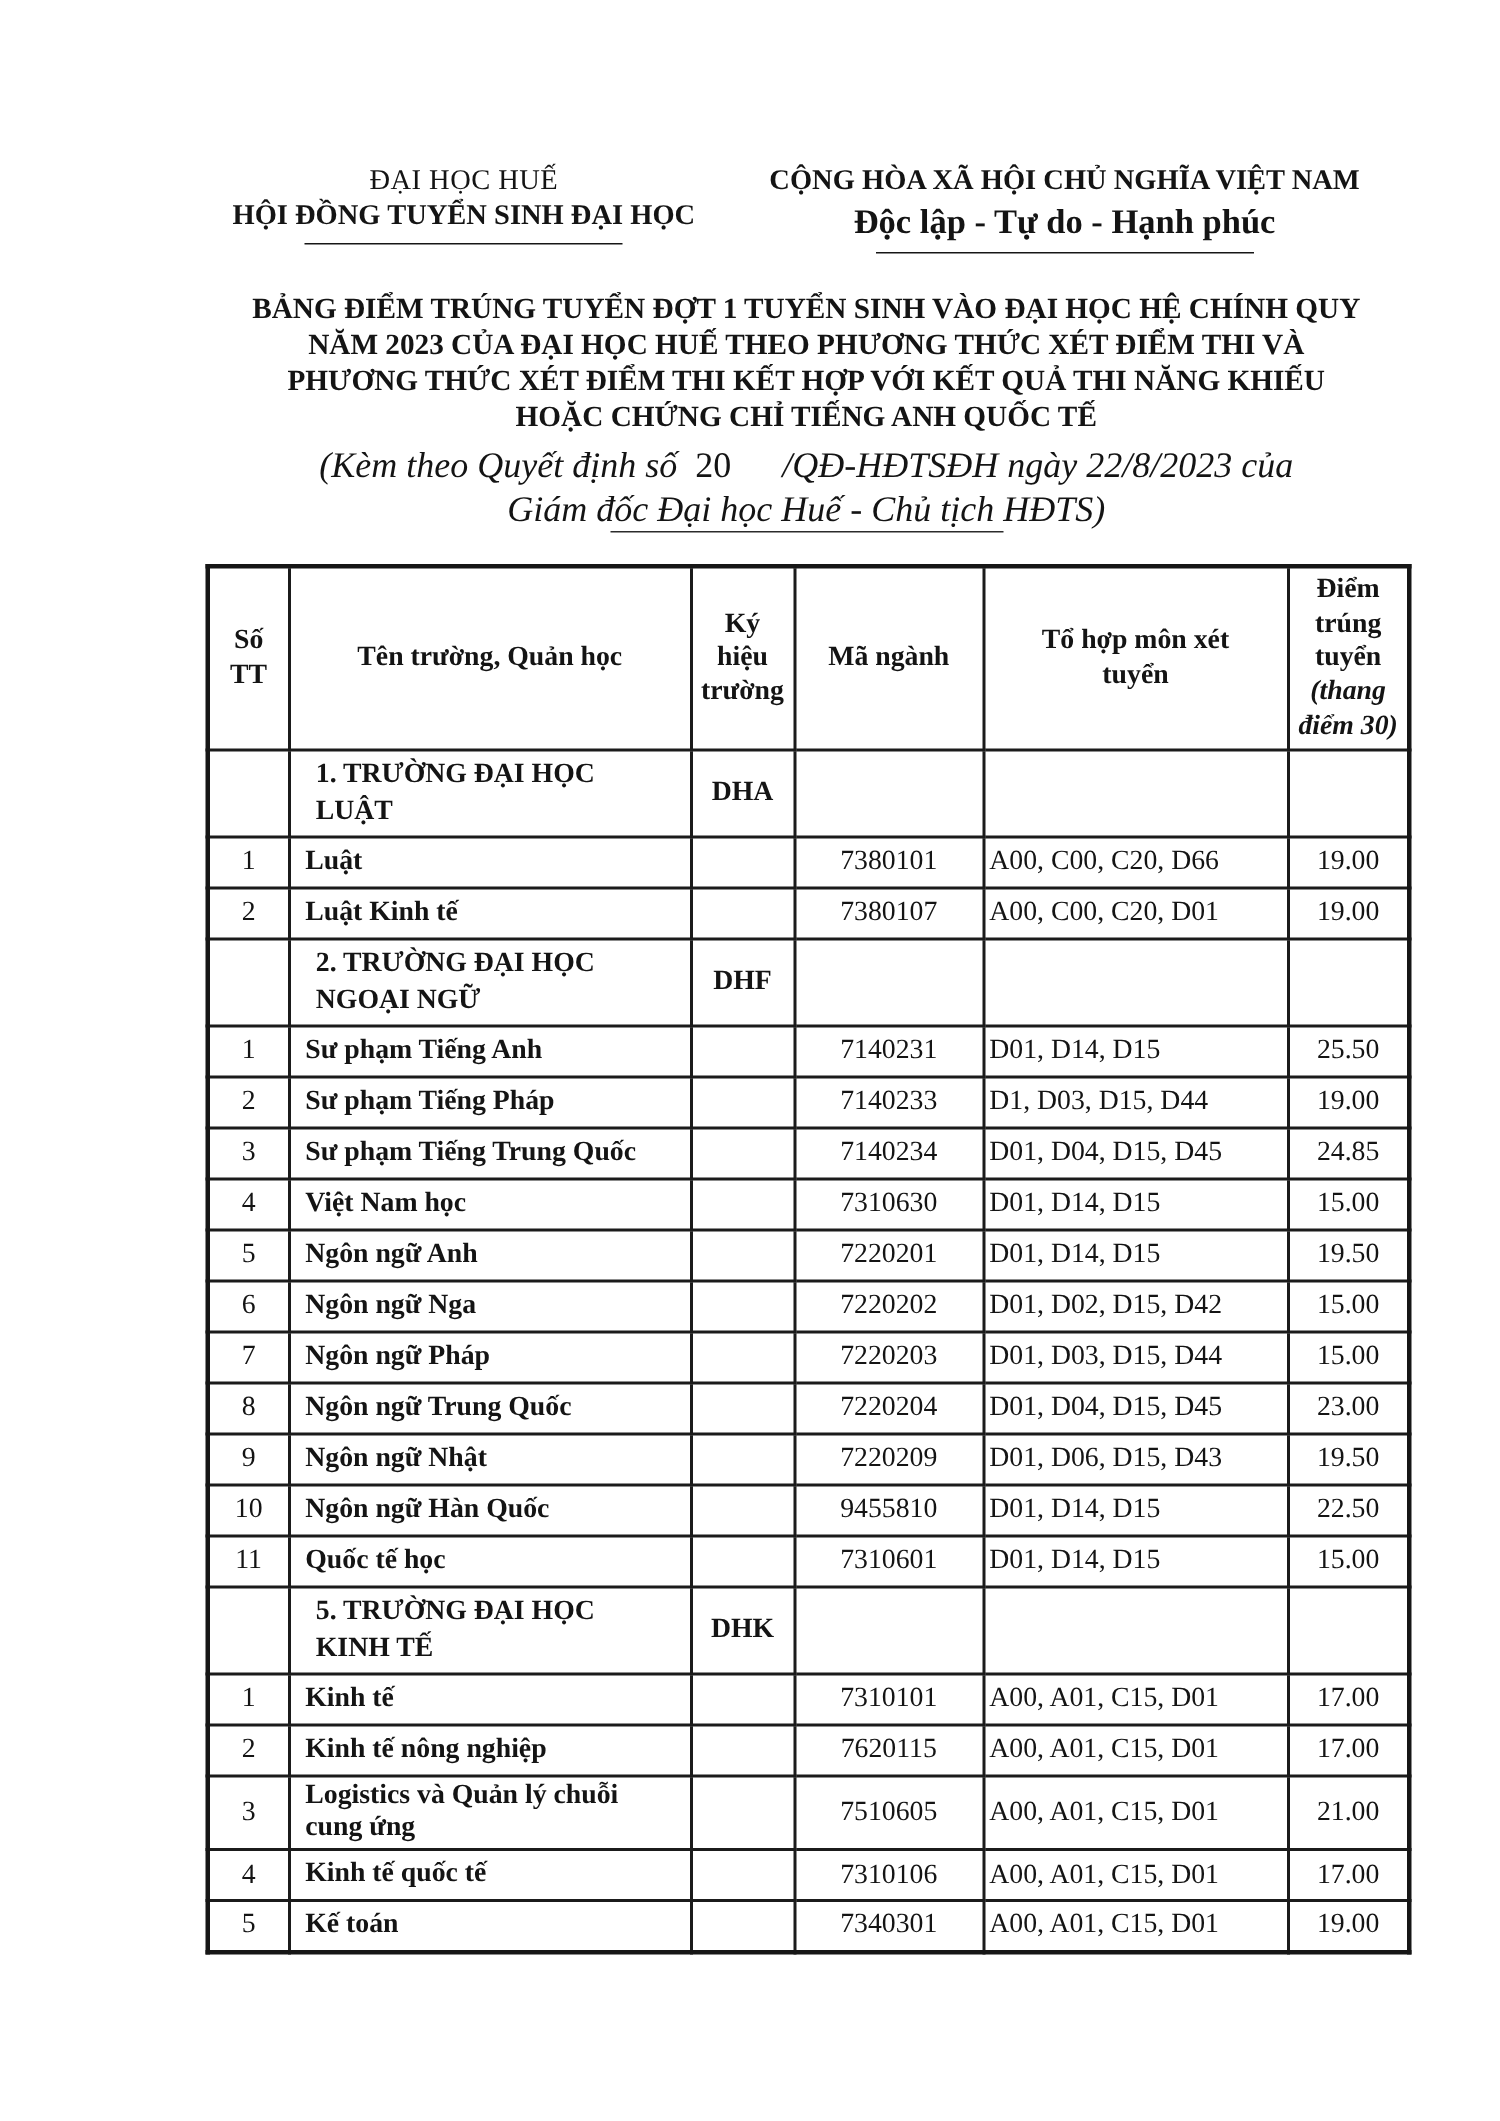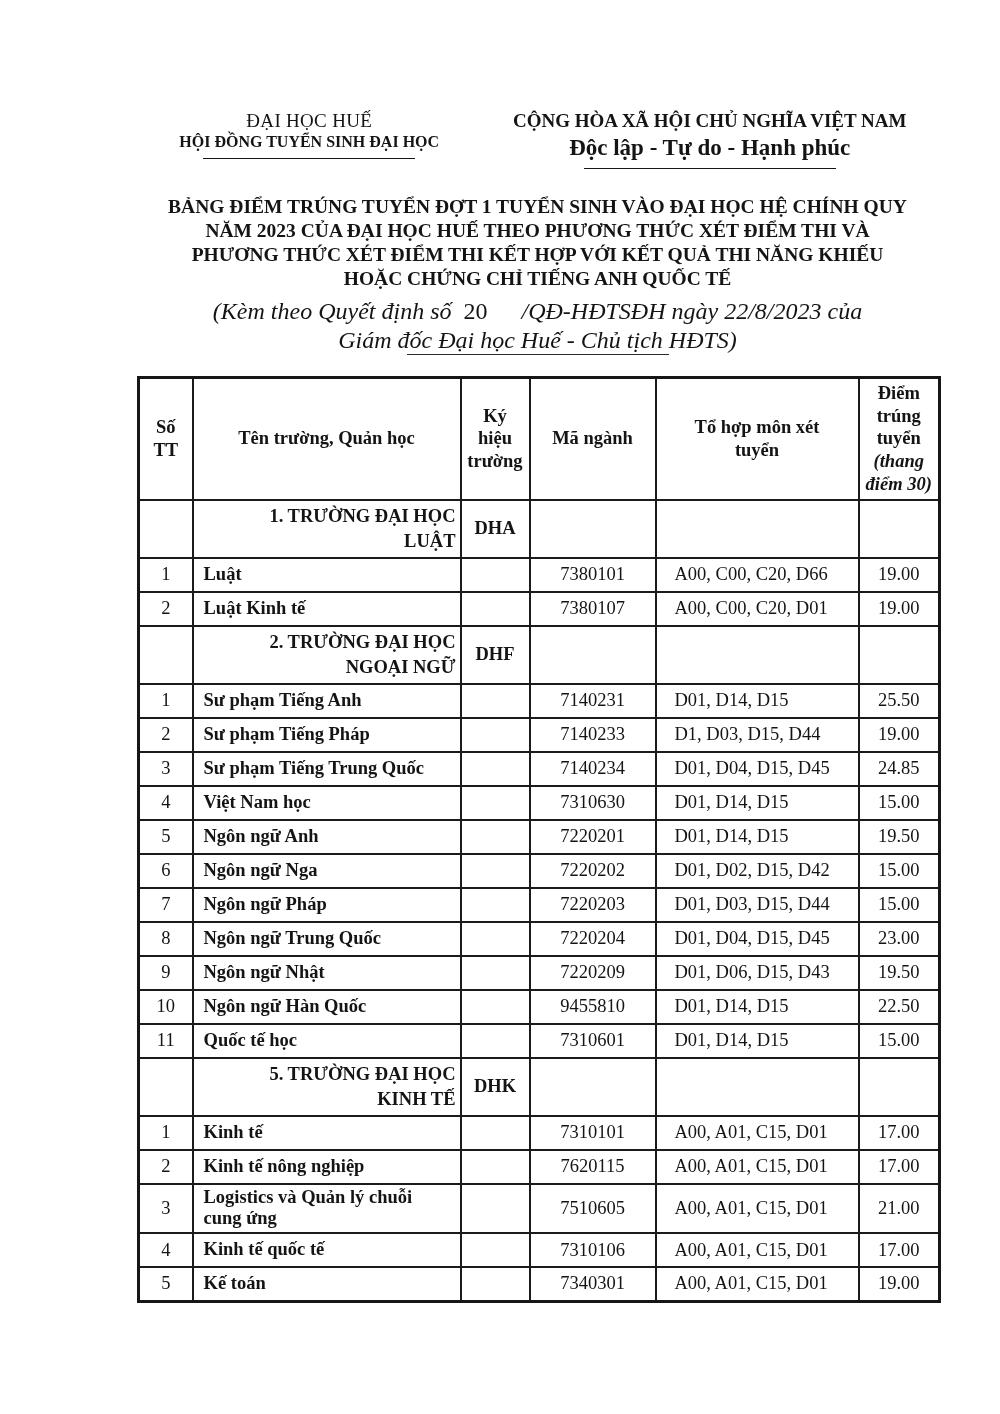--- a/index.html
+++ b/index.html
@@ -10,21 +10,21 @@
     color: #141414;
     overflow: hidden;
   }
   .doc { box-sizing: border-box; padding: 110px 62px 0 137px; }
 
   
   .letterhead { display: flex; }
   .lh-left  { width: 43%; text-align: center; }
   .lh-right { width: 57%; text-align: center; }
   .org     { font-size: 19px; letter-spacing: .3px; }
-  .council { font-size: 16px; font-weight: bold; margin-top: 1px; white-space: nowrap; }
+  .council { font-size: 19px; font-weight: bold; margin-top: 1px; white-space: nowrap; }
   .nation  { font-size: 19px; font-weight: bold; white-space: nowrap; }
   .motto   { font-size: 23px; font-weight: bold; margin-top: 3px; }
   .rule { border: 0; border-top: 1.6px solid #161616; margin: 7px auto 0; }
   .rule-left  { width: 212px; }
   .rule-right { width: 252px; }
 
   
   .title { margin-top: 26px; text-align: center; font-weight: bold; font-size: 19.5px; line-height: 24px; }
   .note  { text-align: center; font-style: italic; font-size: 24px; margin-top: 6px; line-height: 29px; }
   .note .num { font-style: normal; margin: 0 34px 0 12px; }
@@ -46,23 +46,23 @@
     text-align: center;
     overflow: hidden;
   }
   .adm thead tr { height: 122px; }
   .adm th { font-weight: bold; line-height: 1.22; }
   .adm th .hl { display: block; white-space: pre-line; }
   .adm th .hl-i { display: block; white-space: pre-line; font-style: italic; }
   tr.data    { height: 34px; }
   tr.section { height: 58px; }
   td.c-name  { text-align: left; padding-left: 10px; font-weight: bold; white-space: pre-line; line-height: 1.18; }
-  tr.section td.c-name { text-align: right; padding-left: 4px; line-height: 1.3; margin-top: 19px; }
+  tr.section td.c-name { text-align: left; padding-left: 17px; line-height: 1.3; margin-top: 19px; }
   tr.section td.c-code { font-weight: bold; }
-  td.c-subj  { text-align: left; padding-left: 18px; }
+  td.c-subj  { text-align: left; padding-left: 3px; }
 </style>
 </head>
 <body>
 
 <div class="doc">
 
   <div class="letterhead">
     <div class="lh-left">
       <div class="org">ĐẠI HỌC HUẾ</div>
       <div class="council">HỘI ĐỒNG TUYỂN SINH ĐẠI HỌC</div>

